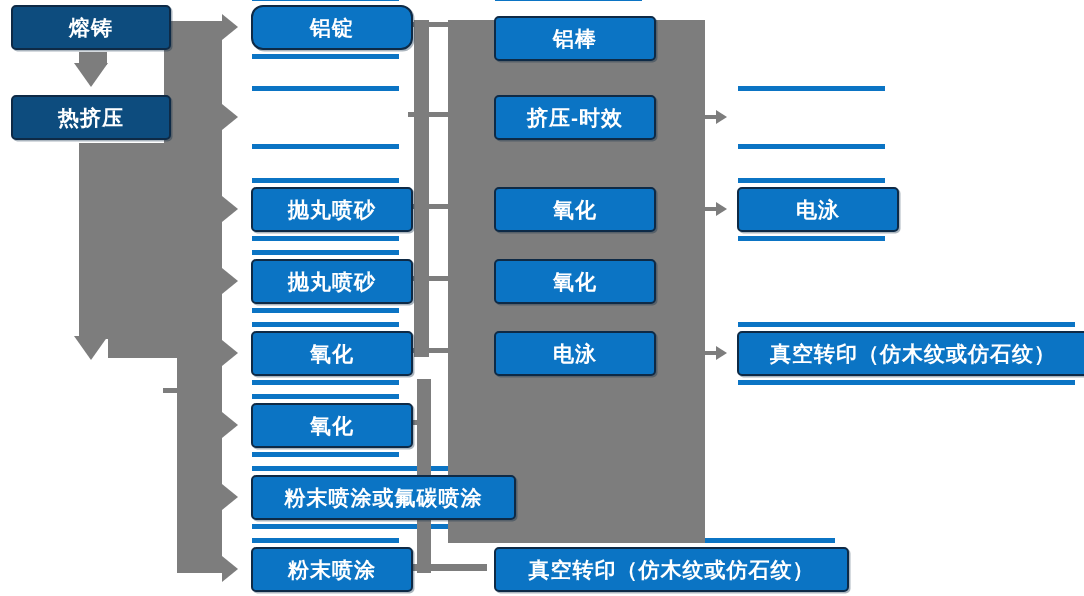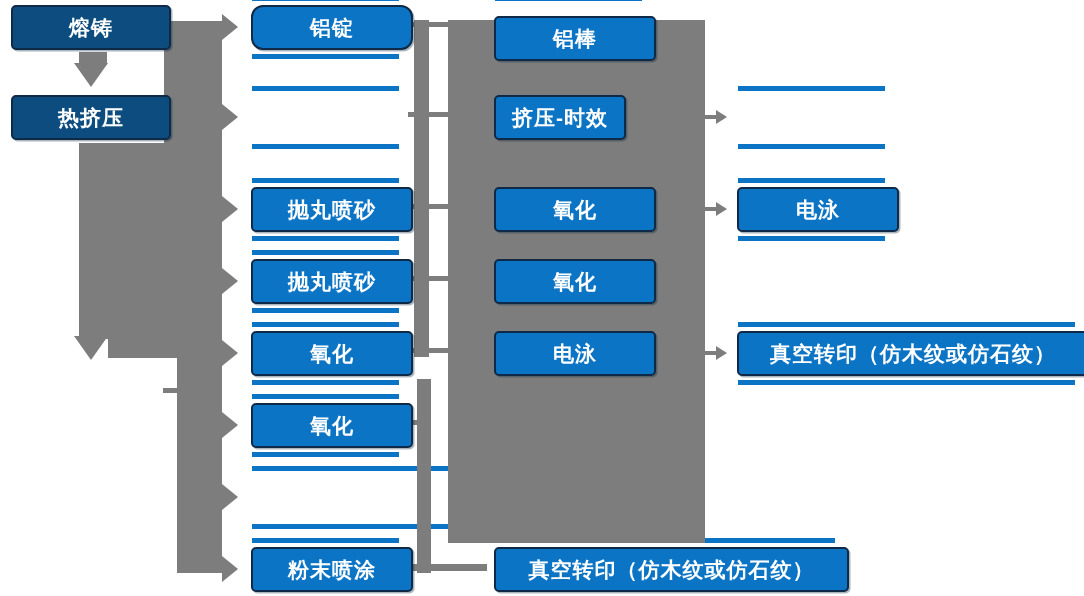--- a/index.html
+++ b/index.html
@@ -82,28 +82,31 @@
     </div>
   <div class="node light" style="left:243px;top:259px;width:162px;">
       <span>抛丸喷砂</span>
     </div>
   <div class="node light" style="left:243px;top:331px;width:162px;">
       <span>氧化</span>
     </div>
   <div class="node light" style="left:243px;top:403px;width:162px;">
       <span>氧化</span>
     </div>
+  <div class="node light" style="left:243px;top:475px;width:265px;">
+      <span>粉末喷涂或氟碳喷涂</span>
+    </div>
   <div class="node light" style="left:243px;top:547px;width:162px;">
       <span>粉末喷涂</span>
     </div>
 
   <div class="node light" style="left:486px;top:16px;width:162px;">
       <span>铝棒</span>
     </div>
-  <div class="node light" style="left:486px;top:95px;width:132px;">
+  <div class="node light" style="left:486px;top:95px;width:162px;">
       <span>挤压-时效</span>
     </div>
   <div class="node light" style="left:486px;top:187px;width:162px;">
       <span>氧化</span>
     </div>
   <div class="node light" style="left:486px;top:259px;width:162px;">
       <span>氧化</span>
     </div>
   <div class="node light" style="left:486px;top:331px;width:162px;">
       <span>电泳</span>

